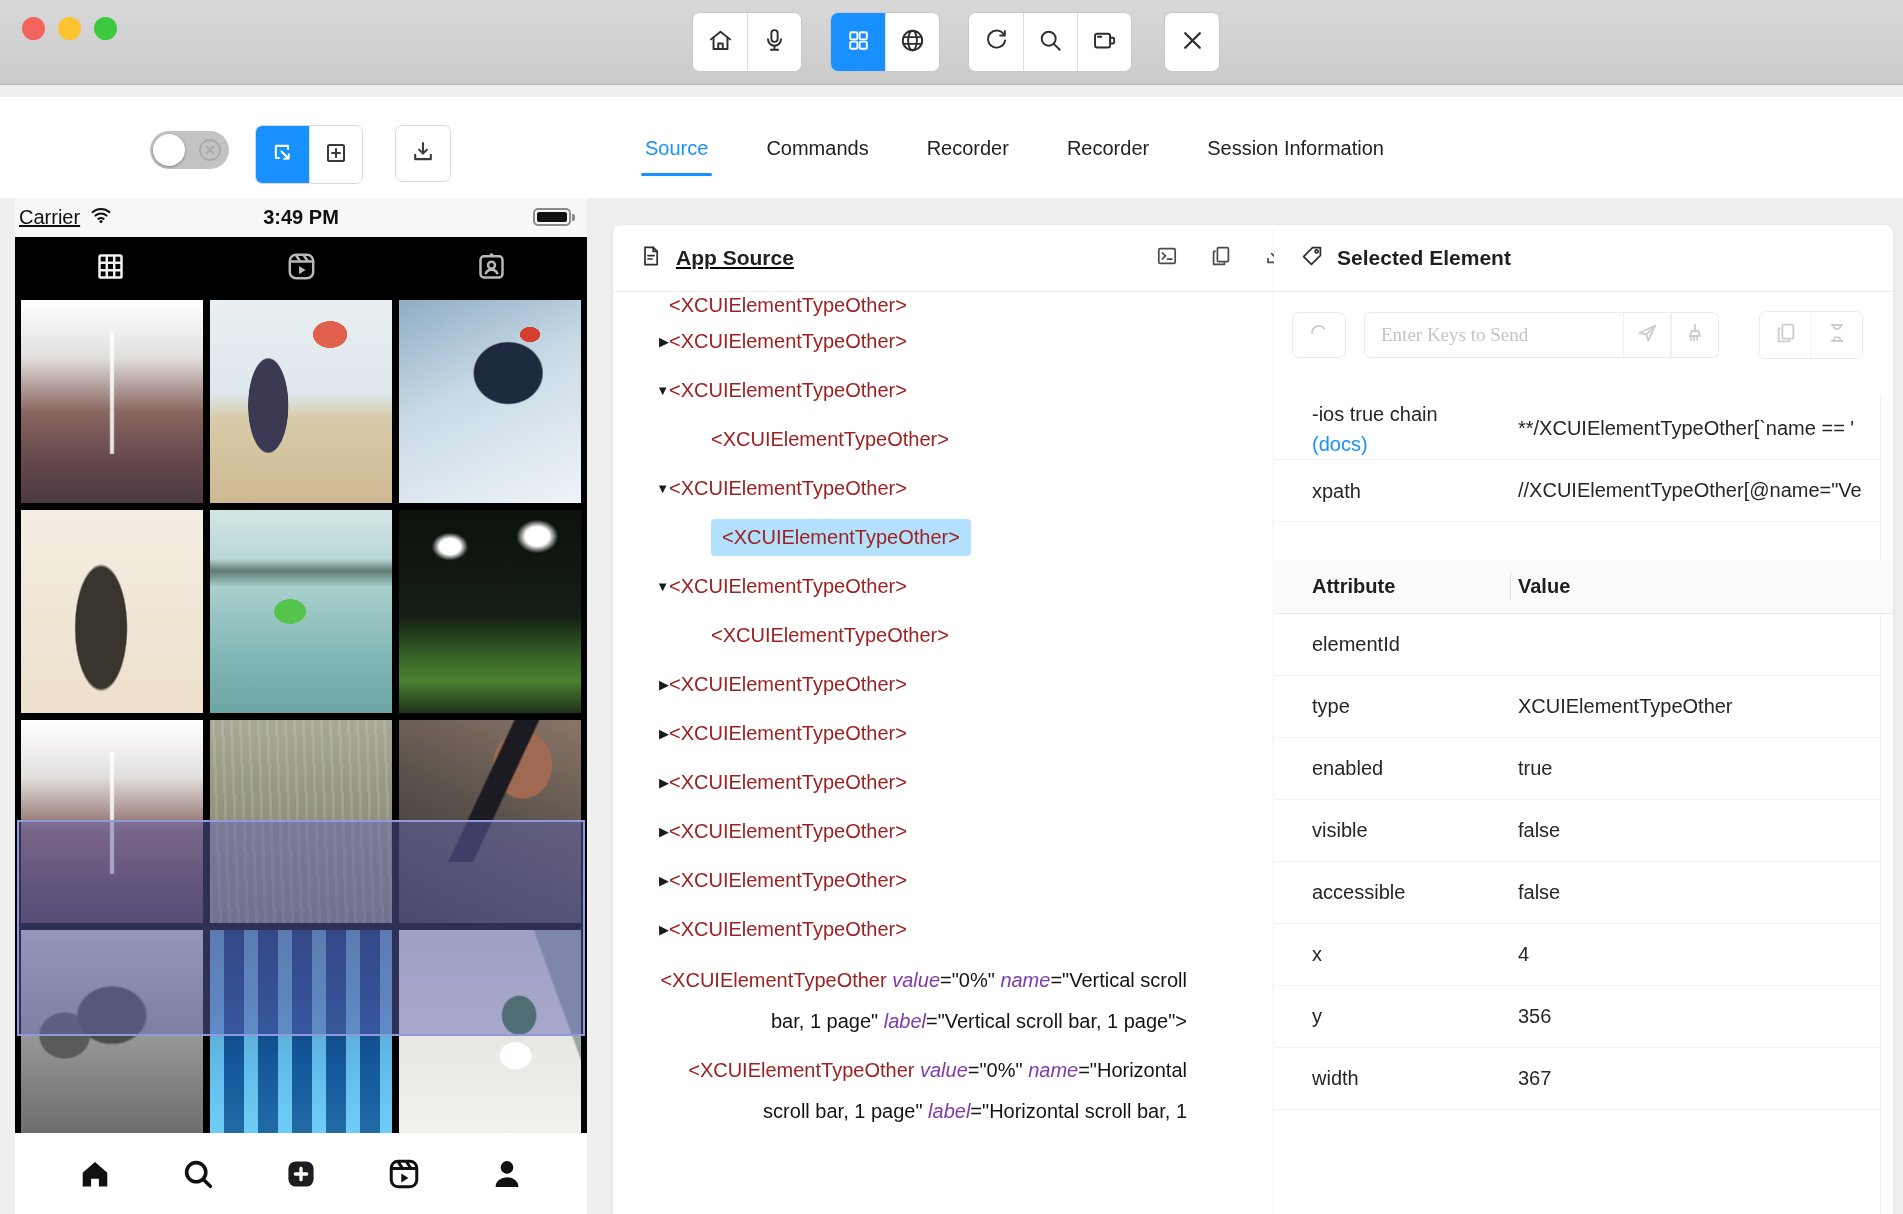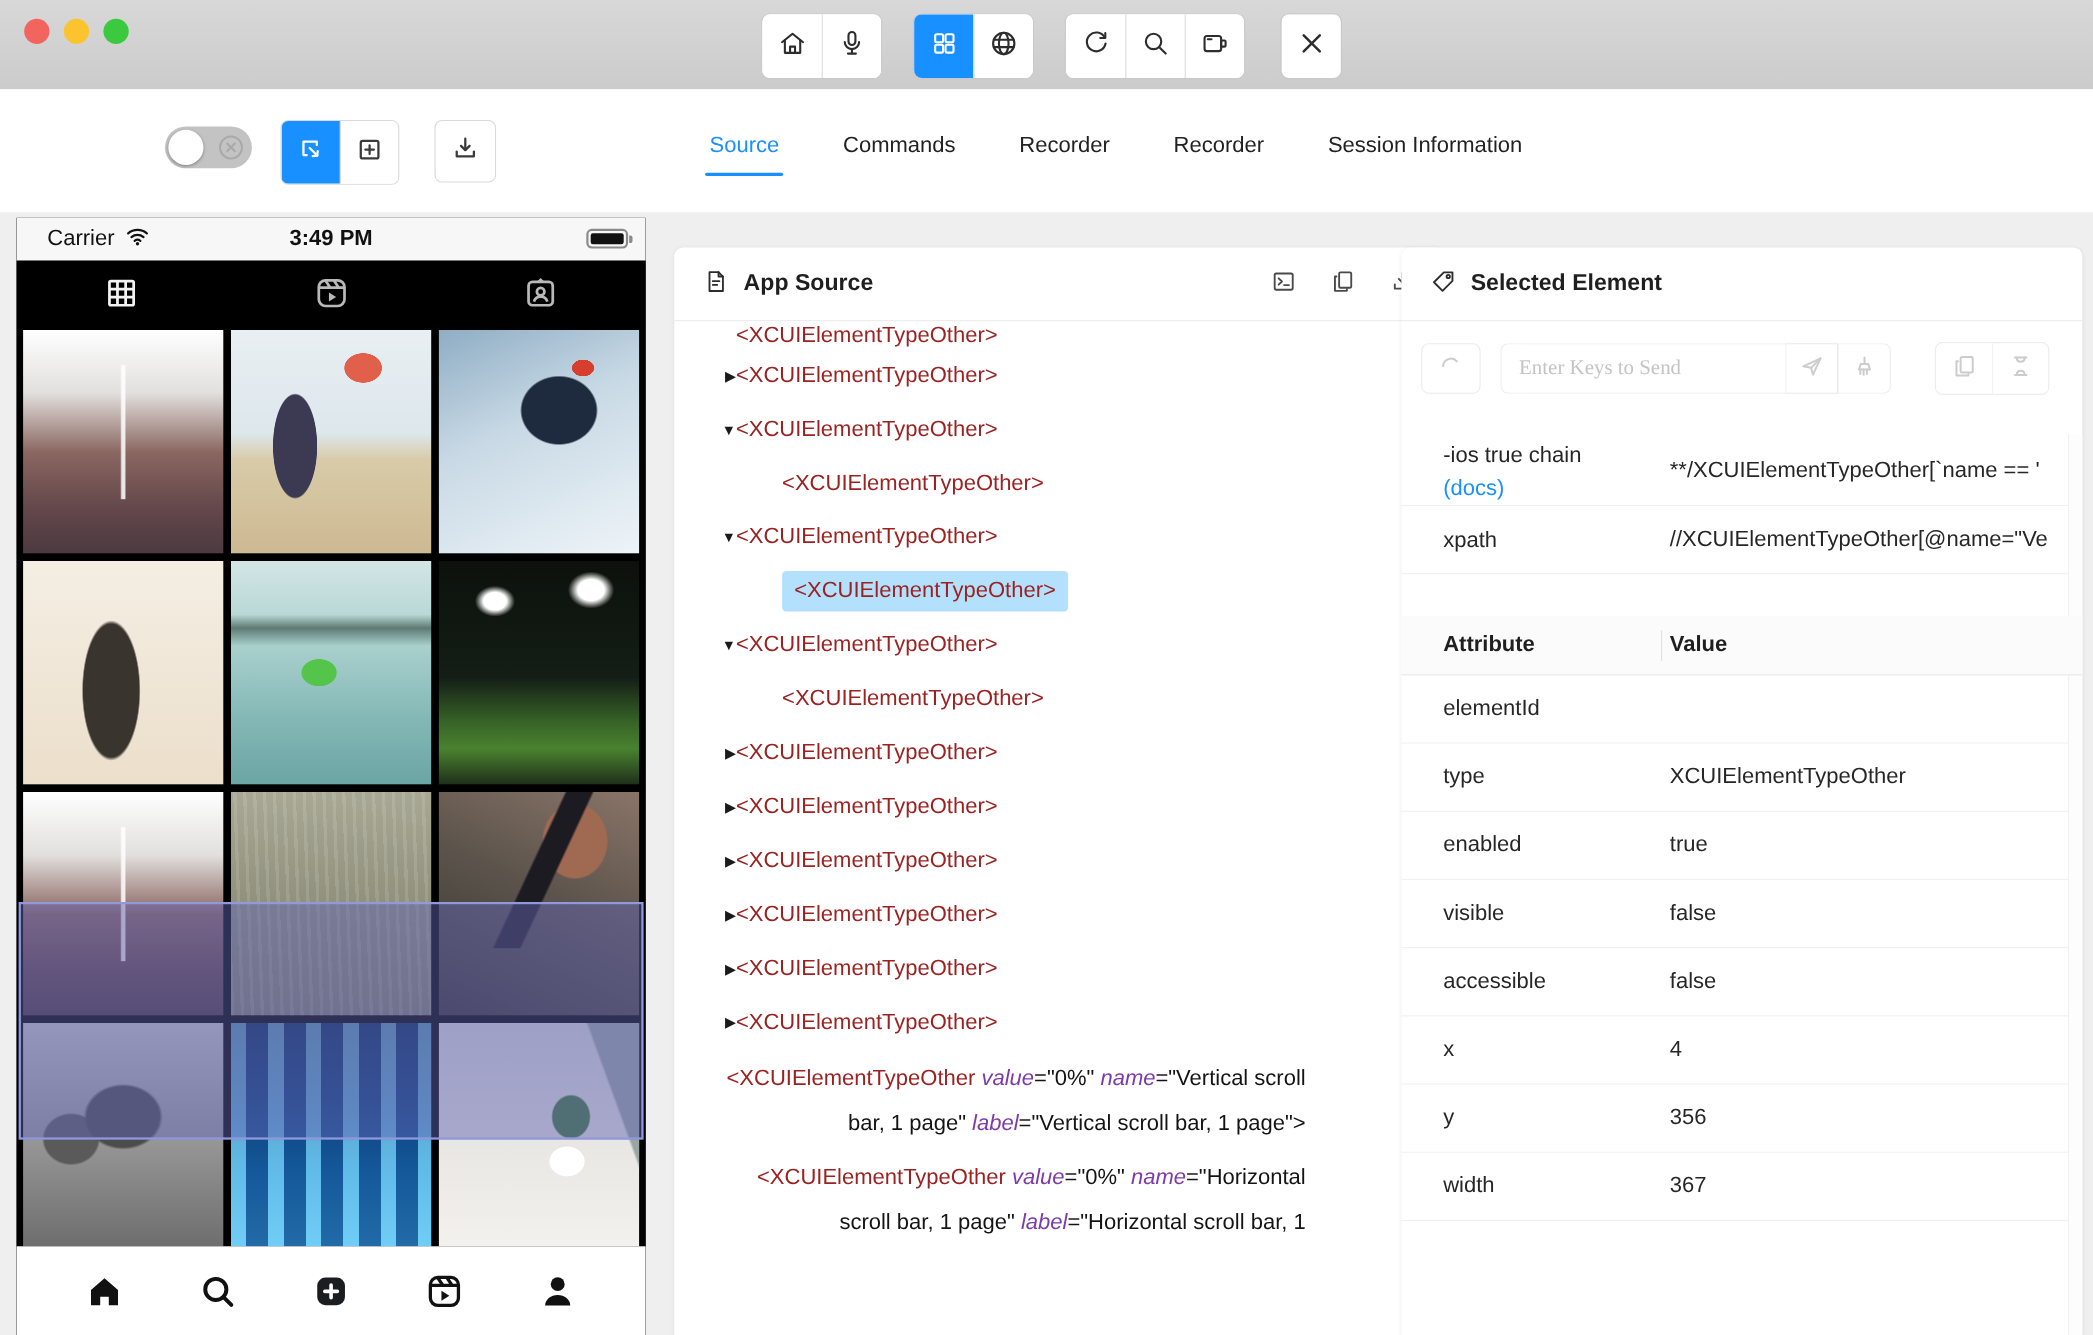--- a/index.html
+++ b/index.html
@@ -12,21 +12,21 @@
   .tl { width:23px; height:23px; border-radius:50%; display:inline-block; }
   .tl.red{ background:#f4645f; } .tl.yellow{ background:#fbc42f; } .tl.green{ background:#3bc93f; }
   .tb-group { position:absolute; top:12px; display:flex; border:1px solid #c9c9c9; border-radius:8px; overflow:hidden; background:#fff; }
   .tbtn { width:54px; height:58px; background:#fff; display:flex; align-items:center; justify-content:center; border-left:1px solid #dcdcdc; cursor:pointer; }
   .tbtn:first-child { border-left:none; }
   .tbtn.active { background:#1890ff; }
   .tbtn svg { width:27px; height:27px; stroke:#2d2d2d; fill:none; stroke-width:1.7; stroke-linecap:round; stroke-linejoin:round; }
   .tbtn.active svg { stroke:#fff; }
 
   
-  .subbar { position:absolute; left:0; top:81px; width:1903px; height:113px; background:#fff; border-bottom:1px solid #ededed;text-align:center; }
+  .subbar { position:absolute; left:0; top:97px; width:1903px; height:113px; background:#fff; border-bottom:1px solid #ededed;text-align:center; }
   .toggle { position:absolute; left:150px; top:34px; width:79px; height:38px; background:#c3c3c3; border-radius:19px; cursor:pointer; }
   .toggle .knob { position:absolute; left:3px; top:3px; width:32px; height:32px; background:#fff; border-radius:50%; box-shadow:0 1px 3px rgba(0,0,0,.35); }
   .toggle .ghost { position:absolute; right:6px; top:6px; width:26px; height:26px; }
   .toggle .ghost svg { width:26px; height:26px; stroke:#a9a9a9; fill:none; stroke-width:1.8; }
   .selgroup { position:absolute; left:255px; top:28px; display:flex; border:1px solid #d9d9d9; border-radius:7px; overflow:hidden; }
   .sbtn { width:53px; height:57px; background:#fff; display:flex; align-items:center; justify-content:center; border-left:1px solid #d9d9d9; cursor:pointer; }
   .sbtn:first-child{ border-left:none; }
   .sbtn.active { background:#1890ff; }
   .sbtn svg { width:26px; height:26px; fill:none; stroke:#3a3a3a; stroke-width:1.9; stroke-linecap:round; stroke-linejoin:round; }
   .sbtn.active svg { stroke:#fff; }
@@ -37,21 +37,21 @@
   .tab { cursor:pointer; position:relative; padding-bottom:16px; }
   .tab.active { color:#1890ff; }
   .tab.active::after { content:""; position:absolute; left:-4px; right:-4px; bottom:0; height:3px; background:#1890ff; border-radius:2px; }
 
   
   .main { position:absolute; left:0; top:198px; width:1903px; height:1016px; background:#efefef; }
 
   
   .phone { position:absolute; left:15px; top:0; width:572px; height:1016px; background:#000; overflow:hidden; }
   .statusbar { position:absolute; left:0; top:0; width:100%; height:39px; background:#f7f7f7; display:flex; align-items:center; font-size:20px; color:#111; }
-  .sb-carrier { margin-left:28px; }
+  .sb-carrier { margin-left:4px;text-decoration:underline; }
   .sb-wifi { margin-left:9px; } .sb-wifi svg{ width:24px; height:20px; stroke:#111; fill:none; stroke-width:2; stroke-linecap:round; }
   .sb-time { position:absolute; left:0; right:0; text-align:center; font-weight:600; }
   .sb-batt { position:absolute; right:16px; top:10px; width:38px; height:18px; border:2px solid #8a8a8a; border-radius:5px; background:#f7f7f7; }
   .sb-batt::before { content:""; position:absolute; left:2px; top:2px; right:2px; bottom:2px; background:#111; border-radius:2px; }
   .sb-batt::after { content:""; position:absolute; right:-6px; top:4px; width:3px; height:7px; background:#8a8a8a; border-radius:0 2px 2px 0; }
   .apptabs { position:absolute; left:0; top:39px; width:100%; height:63px; background:#000; display:flex; }
   .apptab { flex:1; display:flex; align-items:center; justify-content:center; cursor:pointer; }
   .apptab svg { width:33px; height:33px; stroke:#b9b9b9; fill:none; stroke-width:1.8; }
   .apptab.active svg { stroke:#f2f2f2; }
   .apptab-underline { position:absolute; left:10px; top:97px; width:200px; height:3px; background:#e9e9e9; }
@@ -101,21 +101,21 @@
       radial-gradient(30px 34px at 66% 42%, #3f7a3a 0 55%, transparent 60%),
       radial-gradient(26px 22px at 64% 62%, #ffffff 0 60%, transparent 63%),
       linear-gradient(180deg,#d6d6d6 0%,#e9e7e3 55%,#f3f1ed 100%); }
   .phonenav { position:absolute; left:0; bottom:0; width:100%; height:81px; background:#fff;
     display:flex; align-items:center; justify-content:space-around; padding:0 28px; }
   .pnav { width:40px; height:40px; display:flex; align-items:center; justify-content:center; cursor:pointer; }
   .pnav svg { width:36px; height:36px; }
 
   
   .card { position:absolute; top:27px; bottom:0; background:#fff; border-radius:8px 8px 0 0; box-shadow:0 1px 4px rgba(0,0,0,.07); }
-  .src-card { left:613px; width:700px; }
+  .src-card { left:613px; width:700px;text-decoration:underline; }
   .sel-card { left:1274px; width:619px; }
   .card-head { height:67px; display:flex; align-items:center; padding:0 26px; border-bottom:1px solid #ececec; }
   .card-head .hicon svg { width:24px; height:24px; stroke:#2d2d2d; fill:none; stroke-width:1.7; stroke-linejoin:round; stroke-linecap:round; }
   .card-title { margin-left:13px; font-size:21px; font-weight:700; color:#1f1f1f; }
   .head-actions { margin-left:auto; display:flex; gap:30px; }
   .head-actions .hicon { cursor:pointer; }
   .head-actions .hicon svg { stroke:#4a4a4a; }
 
   
   .src-body { position:absolute; left:0; top:67px; right:0; bottom:0; overflow:hidden; padding-left:26px; font-size:20px;text-align:right; }

